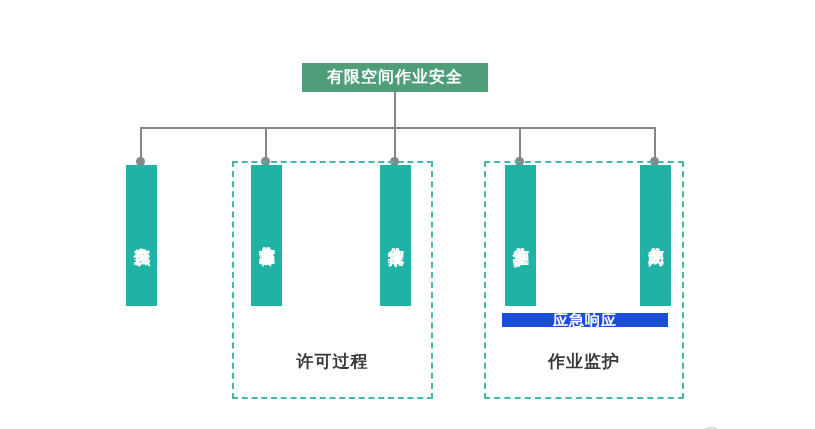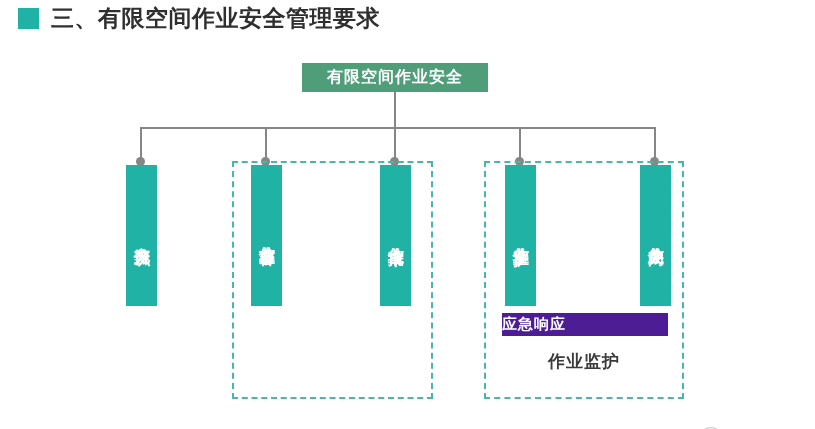--- a/index.html
+++ b/index.html
@@ -152,28 +152,29 @@
     height: 141px;
     line-height: 1.05;
   }
 
   
   .emergency-bar {
     position: absolute;
     left: 502px;
     top: 268px;
     width: 166px;
-    height: 23px;
-    background: #4c1d95;
+    height: 14px;
+    background: #1d4ed8;
     color: #ffffff;
     font-size: 15px;
     font-weight: bold;
     letter-spacing: 1px;
     display: flex;
     align-items: center;
+    justify-content: center;
     box-sizing: border-box;
   }
 
   
   .watermark {
     position: absolute;
     left: 700px;
     top: 381px;
     display: flex;
     align-items: center;
@@ -187,24 +188,20 @@
     font-style: italic;
     letter-spacing: 1px;
     white-space: nowrap;
   }
 </style>
 </head>
 <body>
 
 <div id="page">
 
-  <div class="header">
-    <div class="header-bullet"></div>
-    <div class="header-title">三、有限空间作业安全管理要求</div>
-  </div>
 
   <div class="canvas">
 
     <div class="root-node">
       <span>有限空间作业安全</span>
     </div>
 
     <div class="line v-stem"></div>
     <div class="line h-bus"></div>
 
@@ -214,20 +211,21 @@
     <div class="line drop" style="left:519px;"></div>
     <div class="line drop" style="left:654px;"></div>
 
     <div class="dot" style="left:136px;"></div>
     <div class="dot" style="left:261px;"></div>
     <div class="dot" style="left:390px;"></div>
     <div class="dot" style="left:515px;"></div>
     <div class="dot" style="left:650px;"></div>
 
     <div class="group-box group-permit"></div>
+    <div class="group-label" style="left:232px; top:305px; width:201px;">许可过程</div>
 
     <div class="group-box group-operation"></div>
     <div class="group-label" style="left:484px; top:305px; width:200px;">作业监护</div>
 
     <div class="stage" style="left:126px;">
       <span>充分辨识</span>
     </div>
     <div class="stage" style="left:251px;">
       <span>作业前准备</span>
     </div>

